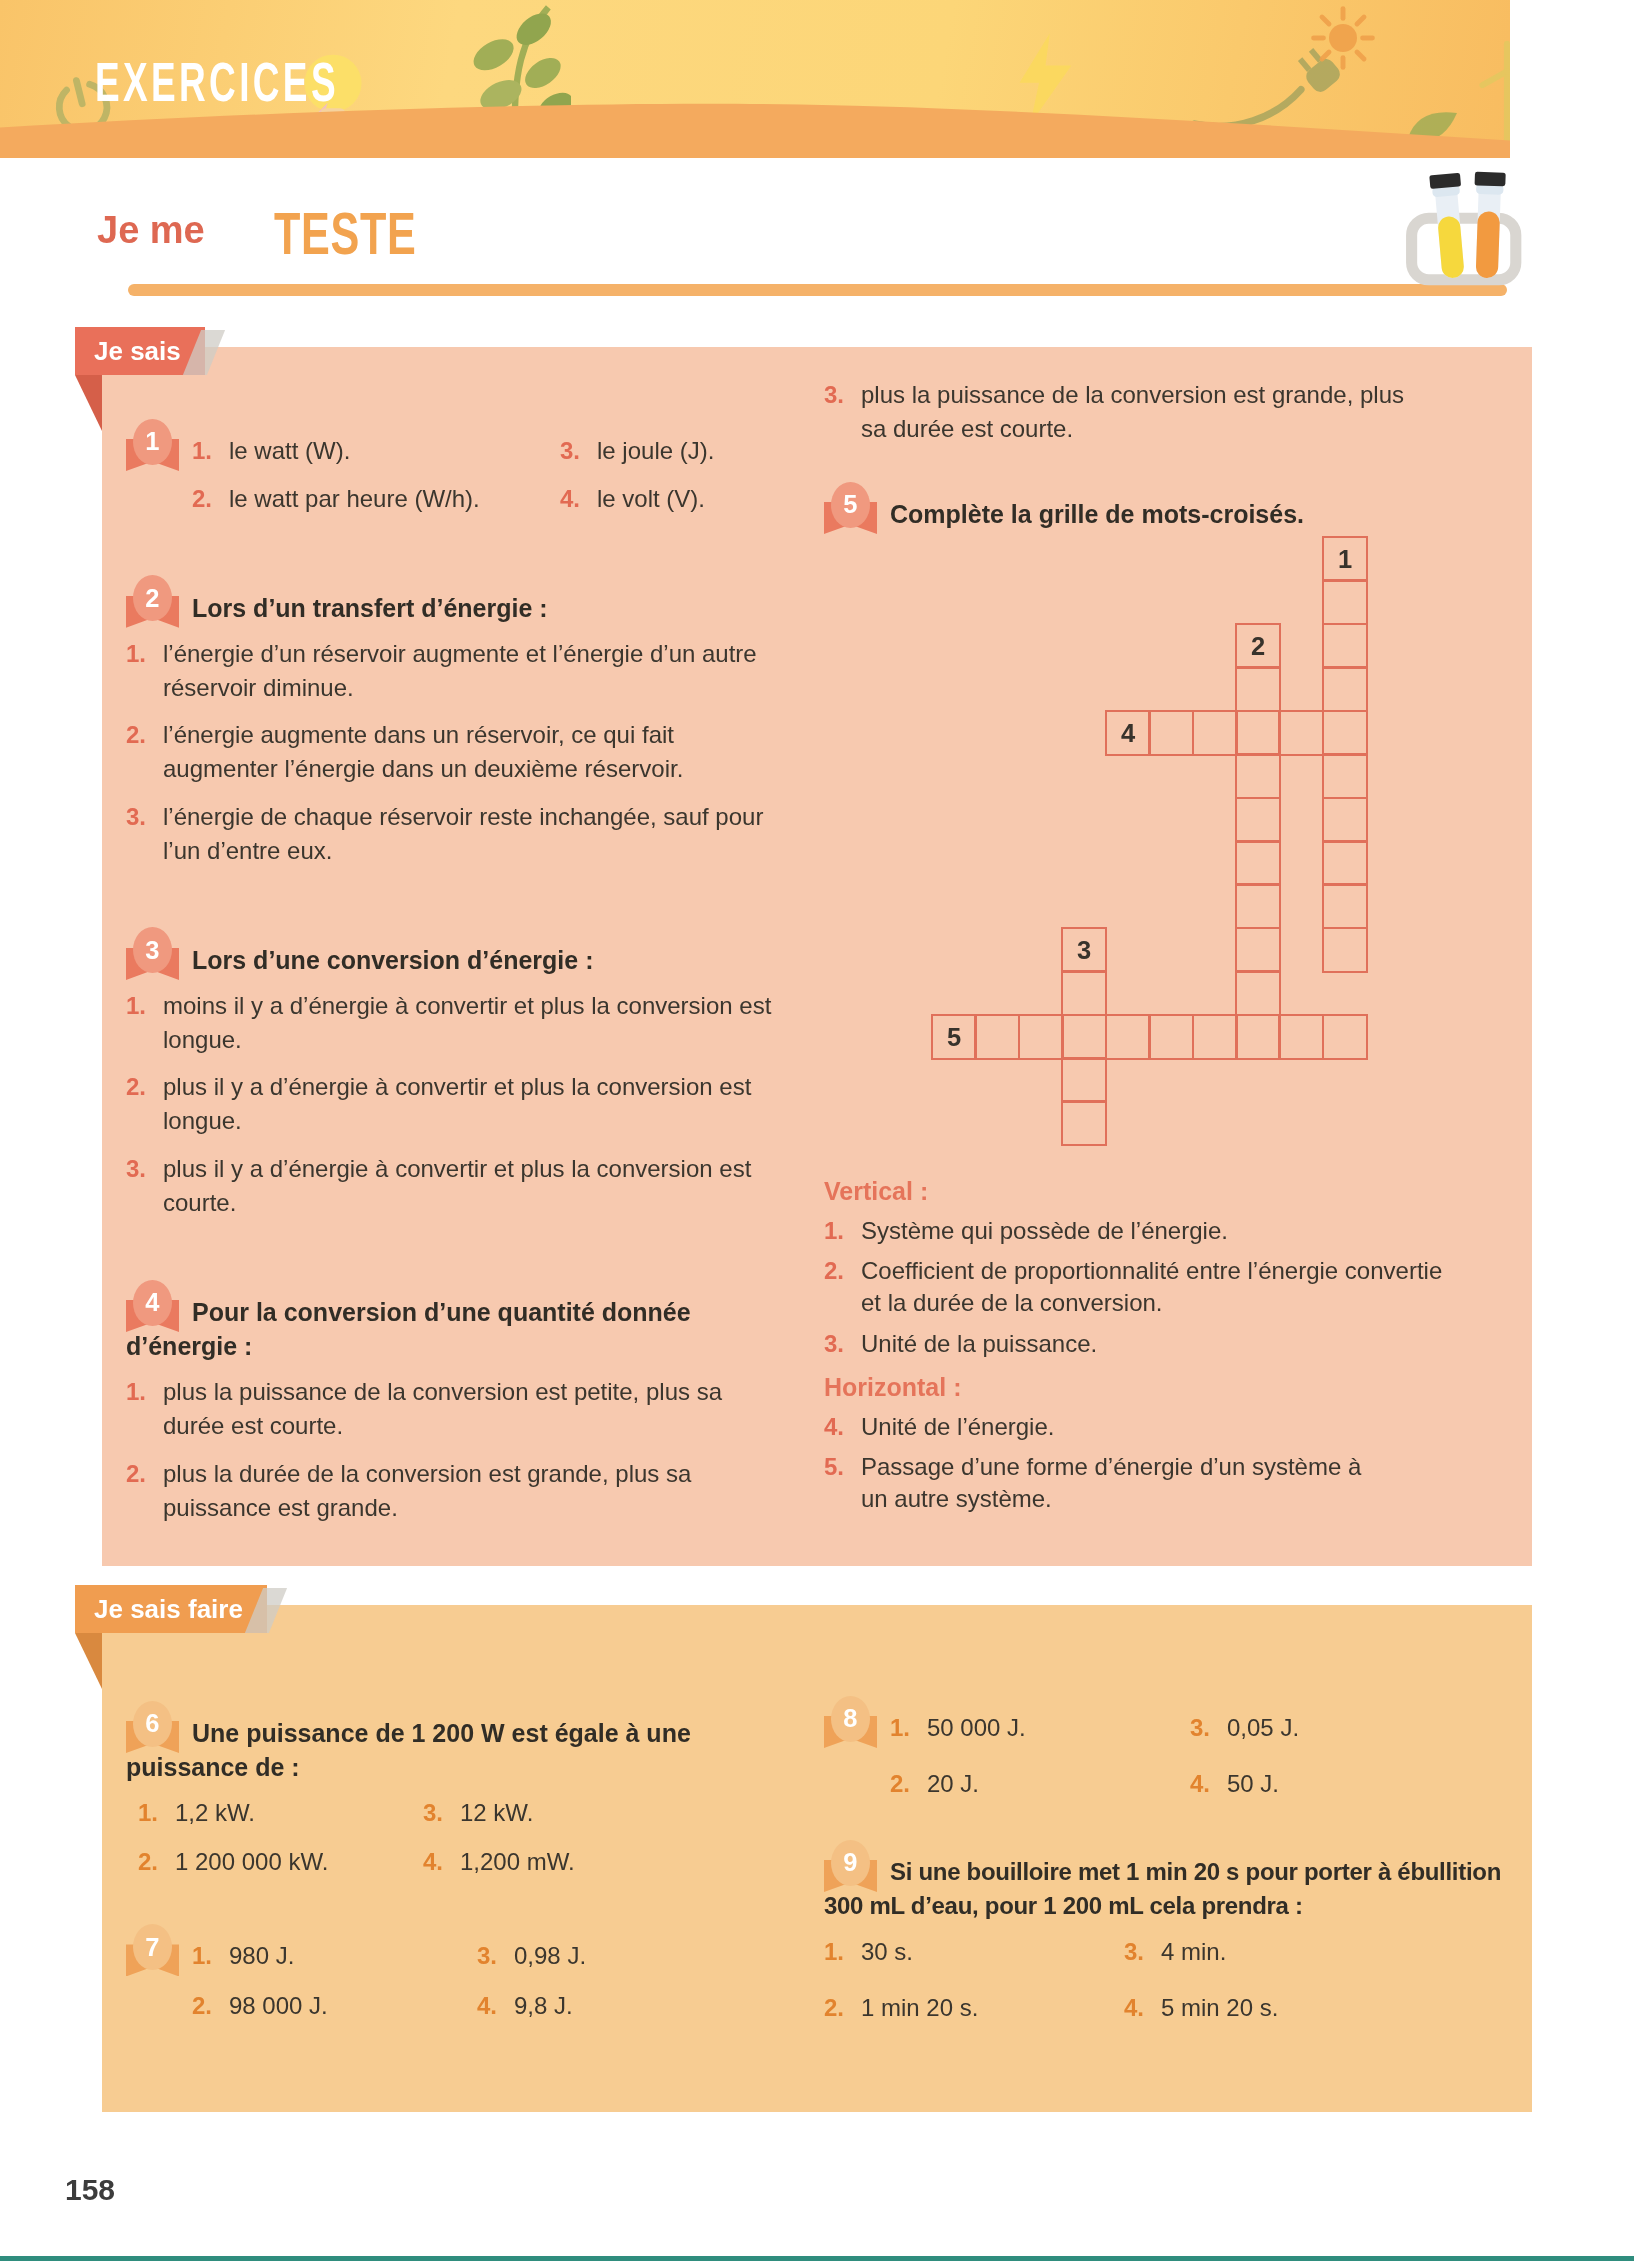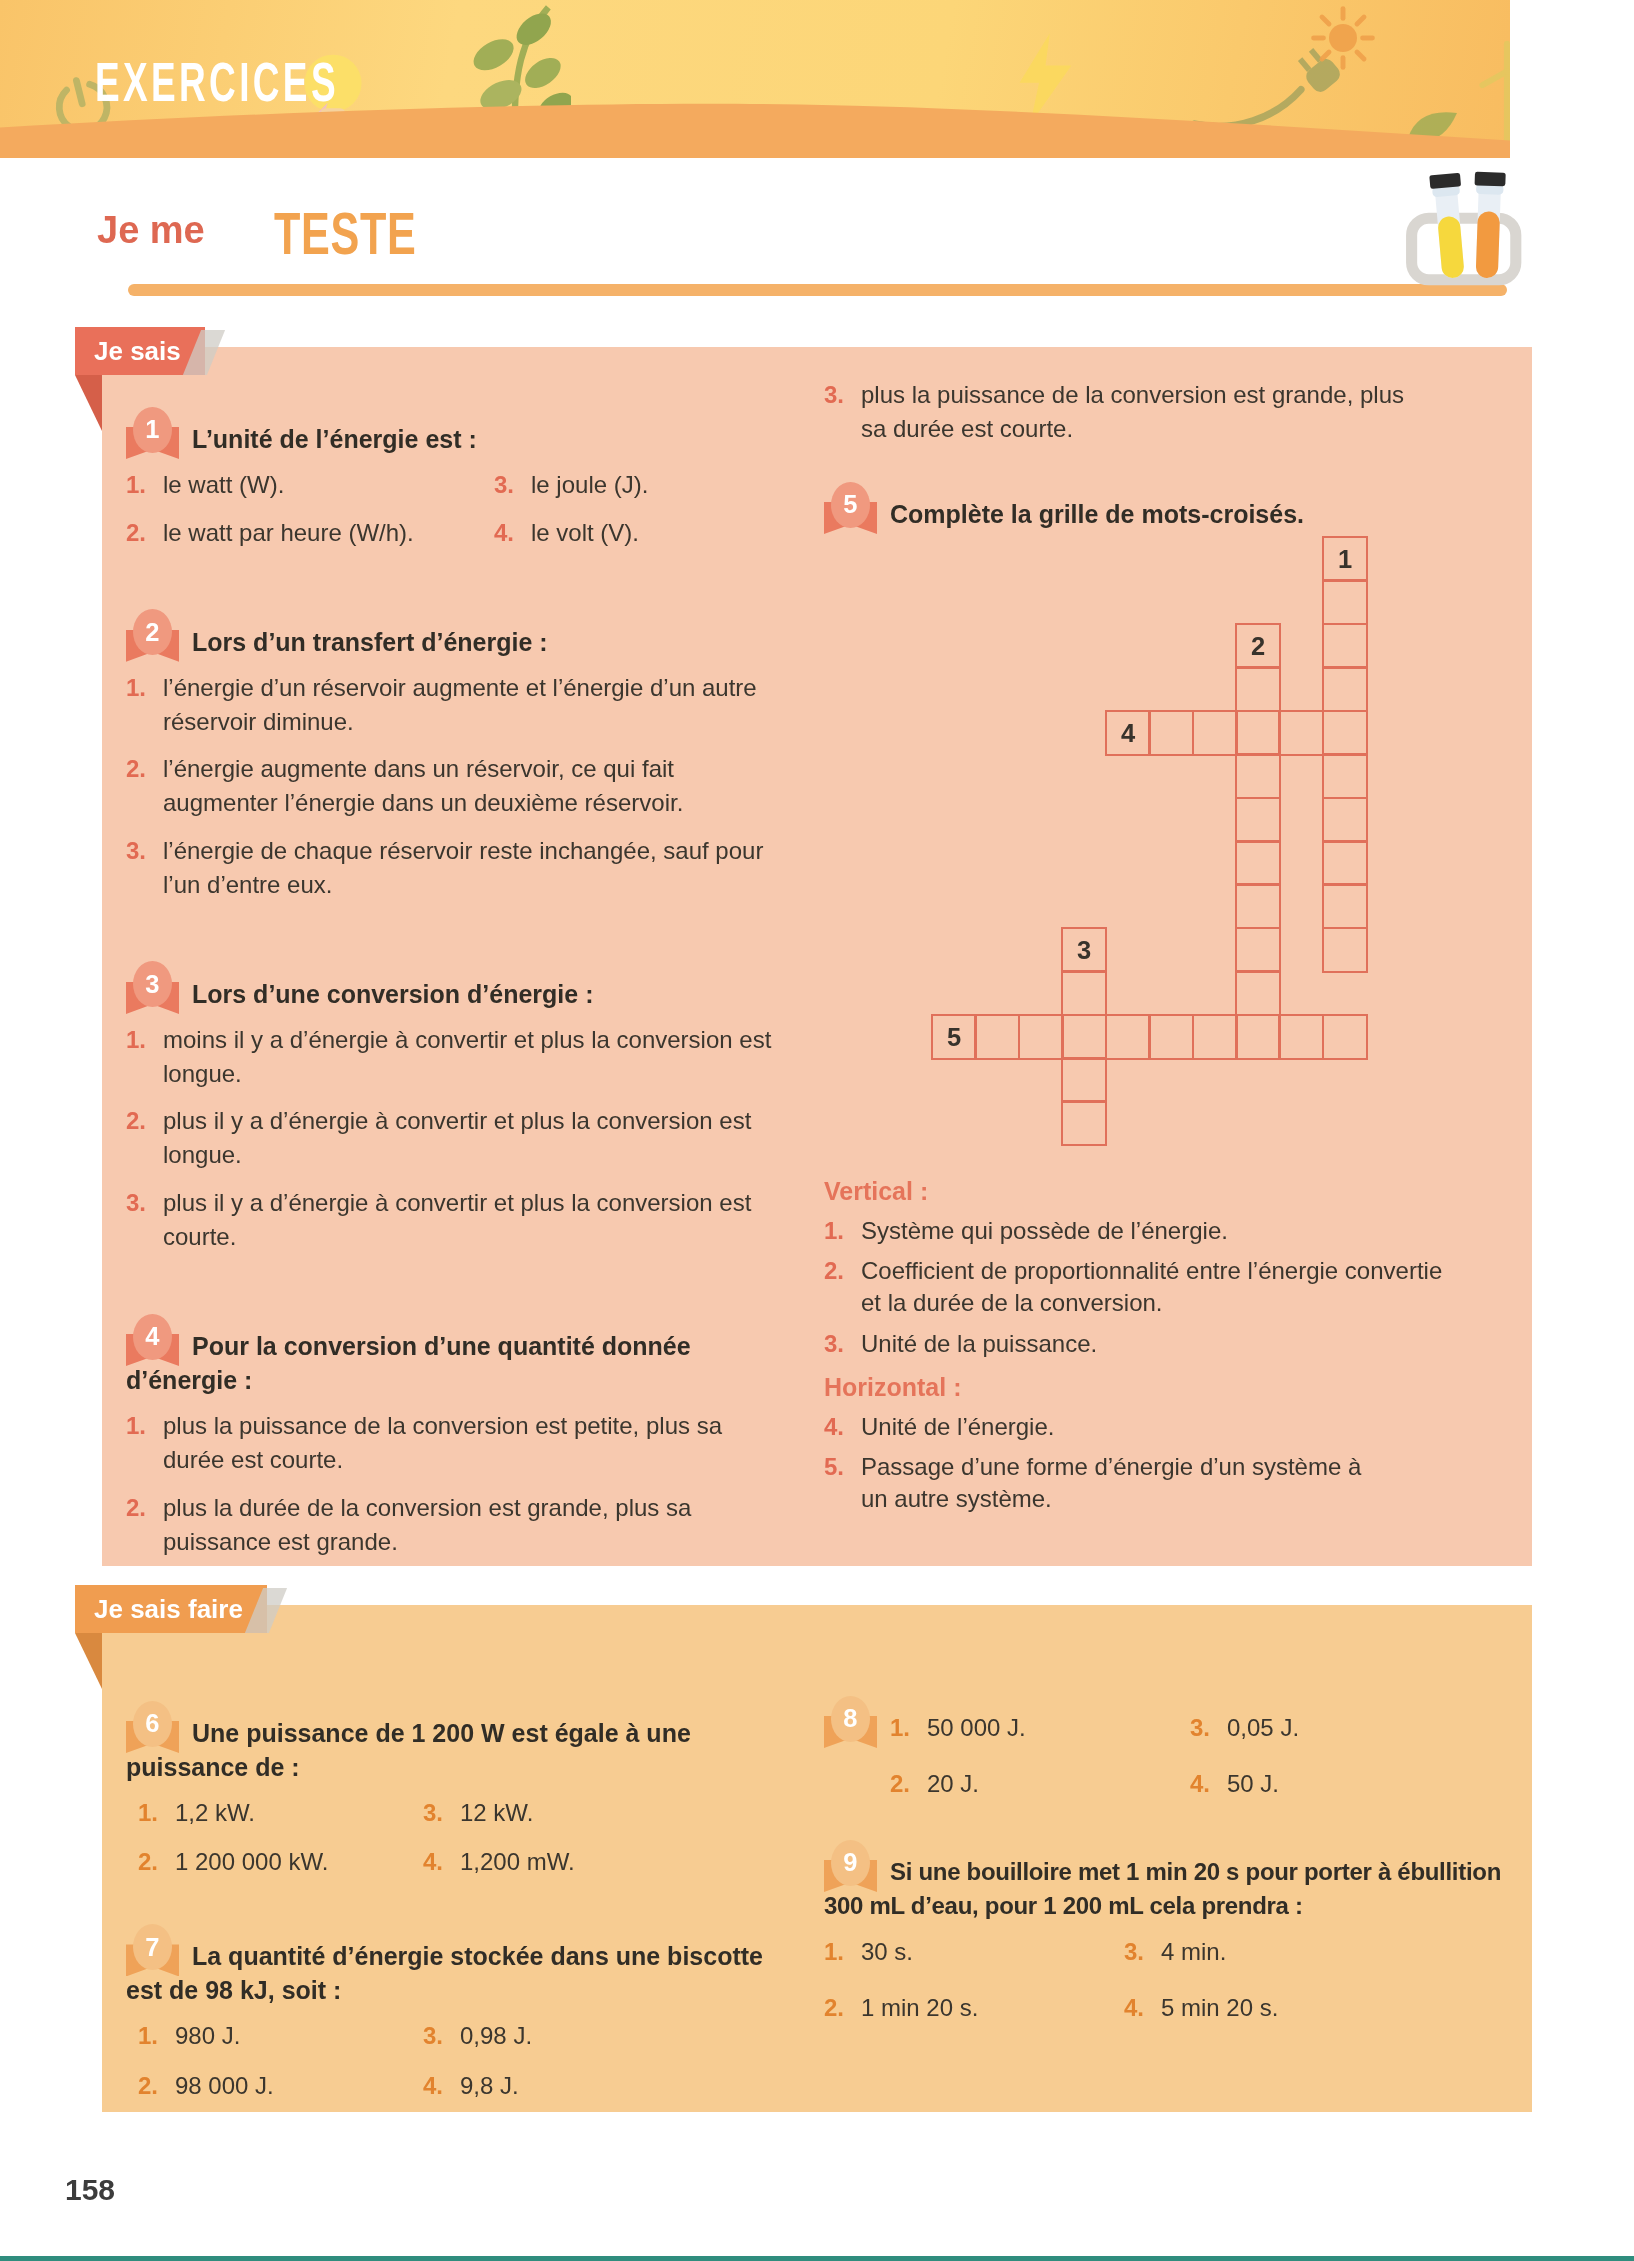--- a/index.html
+++ b/index.html
@@ -199,21 +199,20 @@
   </div>
   <section class="panel pink">
 
     <div class="col colL">
 
       <div class="q">
         <div class="badge">
           <div class="b-banner"></div>
           <div class="b-oval">1</div>
         </div>
-        <div class="qt">L’unité de l’énergie est&nbsp;:</div>
         <div class="answers2 g432">
           <div class="ai"><span class="n np">1.</span><span>le watt (W).</span></div>
           <div class="ai"><span class="n np">3.</span><span>le joule (J).</span></div>
           <div class="ai"><span class="n np">2.</span><span>le watt par heure (W/h).</span></div>
           <div class="ai"><span class="n np">4.</span><span>le volt (V).</span></div>
         </div>
       </div>
 
       <div class="q">
         <div class="badge">
@@ -381,21 +380,20 @@
           <div class="ai"><span class="n no">2.</span><span>1&nbsp;200&nbsp;000 kW.</span></div>
           <div class="ai"><span class="n no">4.</span><span>1,200 mW.</span></div>
         </div>
       </div>
 
       <div class="q" style="margin-top:60px">
         <div class="badge">
           <div class="b-banner"></div>
           <div class="b-oval">7</div>
         </div>
-        <div class="qt">La quantité d’énergie stockée dans une biscotte est de 98&nbsp;kJ, soit&nbsp;:</div>
         <div class="answers2 g335">
           <div class="ai"><span class="n no">1.</span><span>980 J.</span></div>
           <div class="ai"><span class="n no">3.</span><span>0,98 J.</span></div>
           <div class="ai"><span class="n no">2.</span><span>98&nbsp;000 J.</span></div>
           <div class="ai"><span class="n no">4.</span><span>9,8 J.</span></div>
         </div>
       </div>
 
     </div>
 

